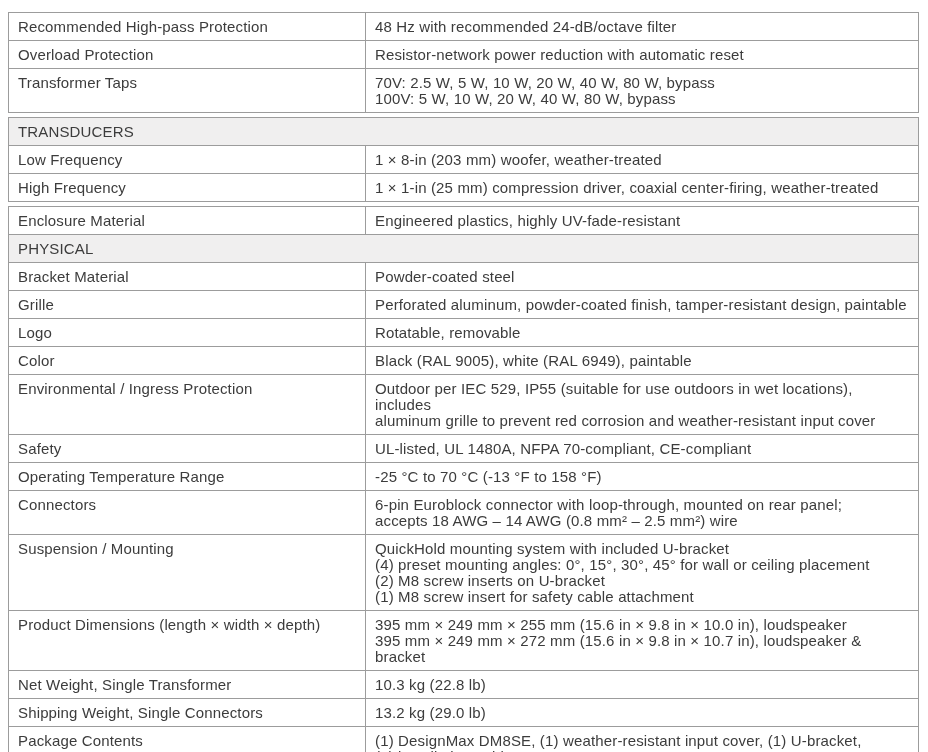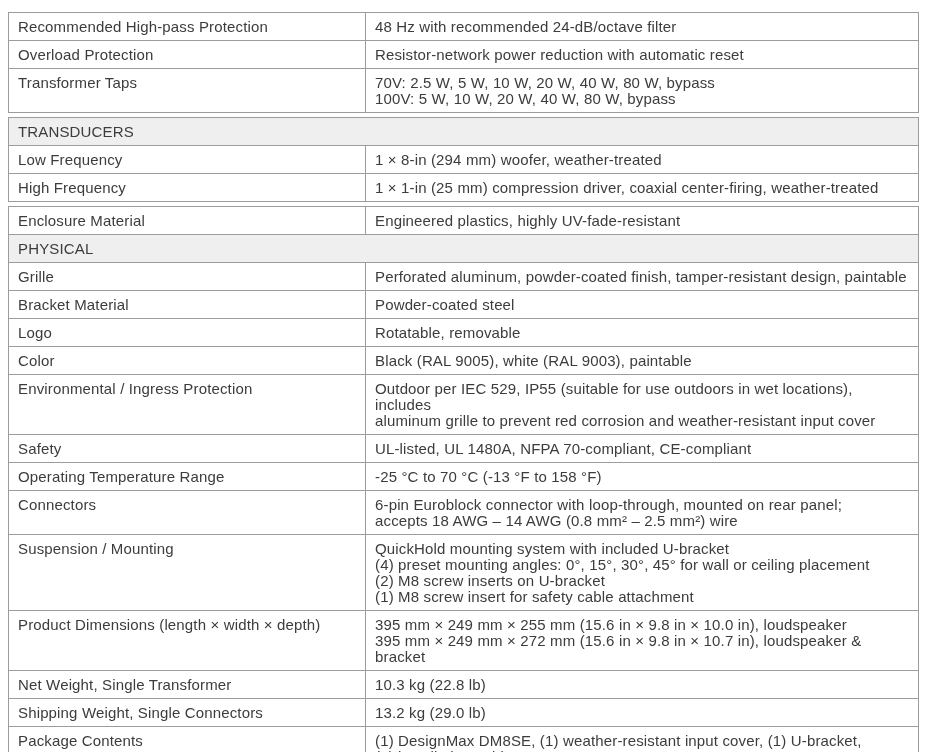--- a/index.html
+++ b/index.html
@@ -85,21 +85,21 @@
           <col class="col-label">
           <col class="col-value">
         </colgroup>
     <tbody>
   <tr>
     <td class="section-header" colspan="2">TRANSDUCERS</td>
   </tr>
 
   <tr>
     <td class="label">Low Frequency</td>
-    <td class="value">1 × 8-in (294 mm) woofer, weather-treated</td>
+    <td class="value">1 × 8-in (203 mm) woofer, weather-treated</td>
   </tr>
 
   <tr>
     <td class="label">High Frequency</td>
     <td class="value">1 × 1-in (25 mm) compression driver, coaxial center-firing, weather-treated</td>
   </tr>
 
 </tbody>
   </table>
 
@@ -112,37 +112,37 @@
   <tr>
     <td class="label">Enclosure Material</td>
     <td class="value">Engineered plastics, highly UV-fade-resistant</td>
   </tr>
 
   <tr>
     <td class="section-header" colspan="2">PHYSICAL</td>
   </tr>
 
   <tr>
-    <td class="label">Grille</td>
-    <td class="value">Perforated aluminum, powder-coated finish, tamper-resistant design, paintable</td>
+    <td class="label">Bracket Material</td>
+    <td class="value">Powder-coated steel</td>
   </tr>
 
   <tr>
-    <td class="label">Bracket Material</td>
-    <td class="value">Powder-coated steel</td>
+    <td class="label">Grille</td>
+    <td class="value">Perforated aluminum, powder-coated finish, tamper-resistant design, paintable</td>
   </tr>
 
   <tr>
     <td class="label">Logo</td>
     <td class="value">Rotatable, removable</td>
   </tr>
 
   <tr>
     <td class="label">Color</td>
-    <td class="value">Black (RAL 9005), white (RAL 9003), paintable</td>
+    <td class="value">Black (RAL 9005), white (RAL 6949), paintable</td>
   </tr>
 
   <tr>
     <td class="label">Environmental / Ingress Protection</td>
     <td class="value">Outdoor per IEC 529, IP55 (suitable for use outdoors in wet locations), includes
 aluminum grille to prevent red corrosion and weather-resistant input cover</td>
   </tr>
 
   <tr>
     <td class="label">Safety</td>

